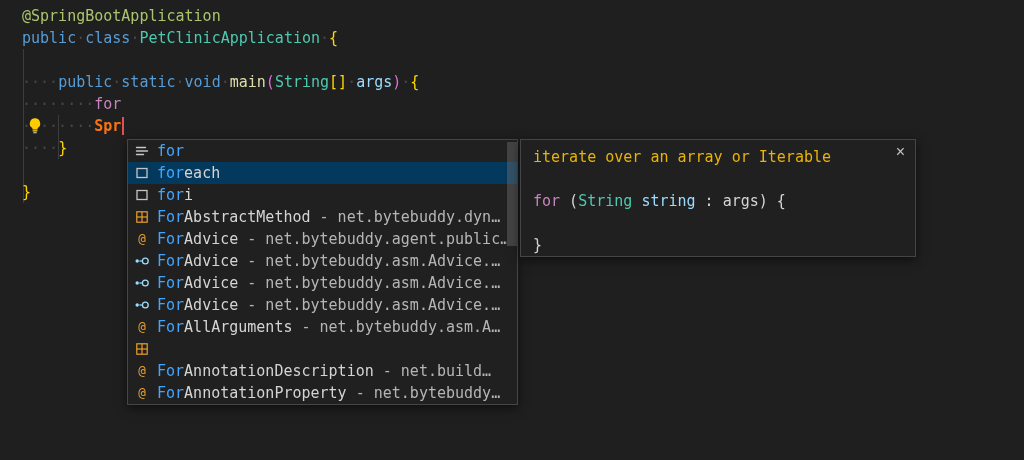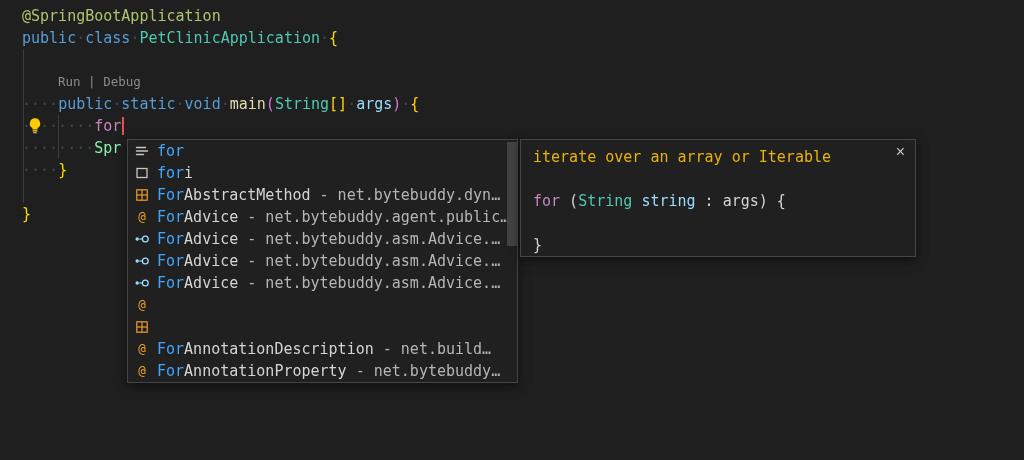--- a/index.html
+++ b/index.html
@@ -44,24 +44,23 @@
 <body>
 
 <div class="screen" data-interactable="false" style="background: rgb(31, 31, 31);">
   <div class="indent-guide" id="guide-l0" data-interactable="false"></div>
   <div class="indent-guide" id="guide-l1" data-interactable="false"></div>
 
   <div id="code-lines" data-interactable="true">
       <div class="code-line" data-interactable="false"><span data-interactable="false" style="color: rgb(173, 196, 110);">@SpringBootApplication</span></div>
       <div class="code-line" data-interactable="false"><span data-interactable="false" style="color: rgb(86, 156, 214);">public</span><span data-interactable="false" style="color: rgb(71, 71, 71);">·</span><span data-interactable="false" style="color: rgb(86, 156, 214);">class</span><span data-interactable="false" style="color: rgb(71, 71, 71);">·</span><span data-interactable="false" style="color: rgb(78, 201, 176);">PetClinicApplication</span><span data-interactable="false" style="color: rgb(71, 71, 71);">·</span><span data-interactable="false" style="color: rgb(255, 215, 0);">{</span></div>
       <div class="code-line" data-interactable="false"></div>
-      <div class="code-line codelens" data-interactable="false"><span data-interactable="true">Run</span><span data-interactable="false"> | </span><span data-interactable="true">Debug</span></div>
       <div class="code-line" data-interactable="false"><span data-interactable="false" style="color: rgb(71, 71, 71);">····</span><span data-interactable="false" style="color: rgb(86, 156, 214);">public</span><span data-interactable="false" style="color: rgb(71, 71, 71);">·</span><span data-interactable="false" style="color: rgb(86, 156, 214);">static</span><span data-interactable="false" style="color: rgb(71, 71, 71);">·</span><span data-interactable="false" style="color: rgb(86, 156, 214);">void</span><span data-interactable="false" style="color: rgb(71, 71, 71);">·</span><span data-interactable="false" style="color: rgb(220, 220, 170);">main</span><span data-interactable="false" style="color: rgb(218, 112, 214);">(</span><span data-interactable="false" style="color: rgb(78, 201, 176);">String</span><span data-interactable="false" style="color: rgb(255, 215, 0);">[]</span><span data-interactable="false" style="color: rgb(71, 71, 71);">·</span><span data-interactable="false" style="color: rgb(156, 220, 254);">args</span><span data-interactable="false" style="color: rgb(218, 112, 214);">)</span><span data-interactable="false" style="color: rgb(71, 71, 71);">·</span><span data-interactable="false" style="color: rgb(255, 215, 0);">{</span></div>
       <div class="code-line" data-interactable="false"><span data-interactable="false" style="color: rgb(71, 71, 71);">········</span><span data-interactable="false" style="color: rgb(197, 134, 192);">for</span></div>
-      <div class="code-line" data-interactable="false"><span data-interactable="false" style="color: rgb(71, 71, 71);">········</span><span data-interactable="false" style="color: #86efac;">Spr</span></div>
+      <div class="code-line" data-interactable="false"><span data-interactable="false" style="color: rgb(71, 71, 71);">········</span><span data-interactable="false" style="color: #f97316; font-weight: bold;">Spr</span></div>
       <div class="code-line" data-interactable="false"><span data-interactable="false" style="color: rgb(71, 71, 71);">····</span><span data-interactable="false" style="color: rgb(255, 215, 0);">}</span></div>
       <div class="code-line" data-interactable="false"></div>
       <div class="code-line" data-interactable="false"><span data-interactable="false" style="color: rgb(255, 215, 0);">}</span></div>
     </div>
 
   <div class="lightbulb" data-interactable="true">
     <svg width="18" height="18" viewBox="0 0 16 16">
       <path id="bulb-path" fill="#ffcc00" d="M8 1.2a4.6 4.6 0 0 0-2.3 8.6V11h4.6V9.8A4.6 4.6 0 0 0 8 1.2z"></path>
       <rect id="bulb-base1" x="5.9" y="11.7" width="4.2" height="1.2" fill="#ffcc00"></rect>
       <rect x="6.5" y="13.4" width="3" height="1.1" fill="#bbbbbb"></rect>
@@ -72,20 +71,23 @@
 
   <div class="suggest-widget" data-interactable="false" style="background: rgb(32, 32, 32); border-color: rgb(69, 69, 69);">
     <div id="suggest-list" data-interactable="false">
         <div class="suggest-item" data-interactable="true"><span class="sicon" data-interactable="false"><svg width="16" height="16" viewBox="0 0 16 16">
               <g stroke="#c5c5c5" stroke-width="1.4" stroke-linecap="round">
                 <line x1="2.5" y1="4.5" x2="11.5" y2="4.5"></line>
                 <line x1="2.5" y1="8" x2="13.5" y2="8"></line>
                 <line x1="2.5" y1="11.5" x2="9.5" y2="11.5"></line>
               </g>
             </svg></span><span class="slabel" data-interactable="false"><span data-interactable="false" style="color: rgb(64, 166, 255);">for</span><span data-interactable="false"></span><span class="sdetail" data-interactable="false"></span></span></div>
+        <div class="suggest-item selected" data-interactable="true" style="background: rgb(4, 57, 94);"><span class="sicon" data-interactable="false"><svg width="16" height="16" viewBox="0 0 16 16">
+              <rect x="3" y="3.5" width="10" height="9" fill="none" stroke="#c5c5c5" stroke-width="1.3"></rect>
+            </svg></span><span class="slabel" data-interactable="false"><span data-interactable="false" style="color: rgb(64, 166, 255);">for</span><span data-interactable="false">each</span><span class="sdetail" data-interactable="false"></span></span></div>
         <div class="suggest-item" data-interactable="true"><span class="sicon" data-interactable="false"><svg width="16" height="16" viewBox="0 0 16 16">
               <rect x="3" y="3.5" width="10" height="9" fill="none" stroke="#c5c5c5" stroke-width="1.3"></rect>
             </svg></span><span class="slabel" data-interactable="false"><span data-interactable="false" style="color: rgb(64, 166, 255);">for</span><span data-interactable="false">i</span><span class="sdetail" data-interactable="false"></span></span></div>
         <div class="suggest-item" data-interactable="true"><span class="sicon" data-interactable="false"><svg width="16" height="16" viewBox="0 0 16 16">
               <g stroke="#ee9d28" stroke-width="1.2" fill="none">
                 <rect x="2.8" y="2.8" width="10.4" height="10.4"></rect>
                 <line x1="2.8" y1="8" x2="13.2" y2="8"></line>
                 <line x1="8" y1="2.8" x2="8" y2="13.2"></line>
               </g>
             </svg></span><span class="slabel" data-interactable="false"><span data-interactable="false" style="color: rgb(64, 166, 255);">For</span><span data-interactable="false">AbstractMethod</span><span class="sdetail" data-interactable="false"> - net.bytebuddy.dyn…</span></span></div>
@@ -102,21 +104,21 @@
               <line x1="5.4" y1="8" x2="7.8" y2="8" stroke="#9cdcfe" stroke-width="1.3"></line>
               <circle cx="11.3" cy="8" r="2.9" fill="none" stroke="#9cdcfe" stroke-width="1.3"></circle>
             </svg></span><span class="slabel" data-interactable="false"><span data-interactable="false" style="color: rgb(64, 166, 255);">For</span><span data-interactable="false">Advice</span><span class="sdetail" data-interactable="false"> - net.bytebuddy.asm.Advice.…</span></span></div>
         <div class="suggest-item" data-interactable="true"><span class="sicon" data-interactable="false"><svg width="16" height="16" viewBox="0 0 16 16">
               <circle cx="3.2" cy="8" r="1.7" fill="#9cdcfe"></circle>
               <line x1="5.4" y1="8" x2="7.8" y2="8" stroke="#9cdcfe" stroke-width="1.3"></line>
               <circle cx="11.3" cy="8" r="2.9" fill="none" stroke="#9cdcfe" stroke-width="1.3"></circle>
             </svg></span><span class="slabel" data-interactable="false"><span data-interactable="false" style="color: rgb(64, 166, 255);">For</span><span data-interactable="false">Advice</span><span class="sdetail" data-interactable="false"> - net.bytebuddy.asm.Advice.…</span></span></div>
         <div class="suggest-item" data-interactable="true"><span class="sicon" data-interactable="false"><svg width="16" height="16" viewBox="0 0 16 16">
               <text x="8" y="12" text-anchor="middle" font-size="12.5" font-family="DejaVu Sans Mono, monospace" fill="#ee9d28">@</text>
-            </svg></span></div>
+            </svg></span><span class="slabel" data-interactable="false"><span data-interactable="false" style="color: rgb(64, 166, 255);">For</span><span data-interactable="false">AllArguments</span><span class="sdetail" data-interactable="false"> - net.bytebuddy.asm.A…</span></span></div>
         <div class="suggest-item" data-interactable="true"><span class="sicon" data-interactable="false"><svg width="16" height="16" viewBox="0 0 16 16">
               <g stroke="#ee9d28" stroke-width="1.2" fill="none">
                 <rect x="2.8" y="2.8" width="10.4" height="10.4"></rect>
                 <line x1="2.8" y1="8" x2="13.2" y2="8"></line>
                 <line x1="8" y1="2.8" x2="8" y2="13.2"></line>
               </g>
             </svg></span></div>
         <div class="suggest-item" data-interactable="true"><span class="sicon" data-interactable="false"><svg width="16" height="16" viewBox="0 0 16 16">
               <text x="8" y="12" text-anchor="middle" font-size="12.5" font-family="DejaVu Sans Mono, monospace" fill="#ee9d28">@</text>
             </svg></span><span class="slabel" data-interactable="false"><span data-interactable="false" style="color: rgb(64, 166, 255);">For</span><span data-interactable="false">AnnotationDescription</span><span class="sdetail" data-interactable="false"> - net.build…</span></span></div>

